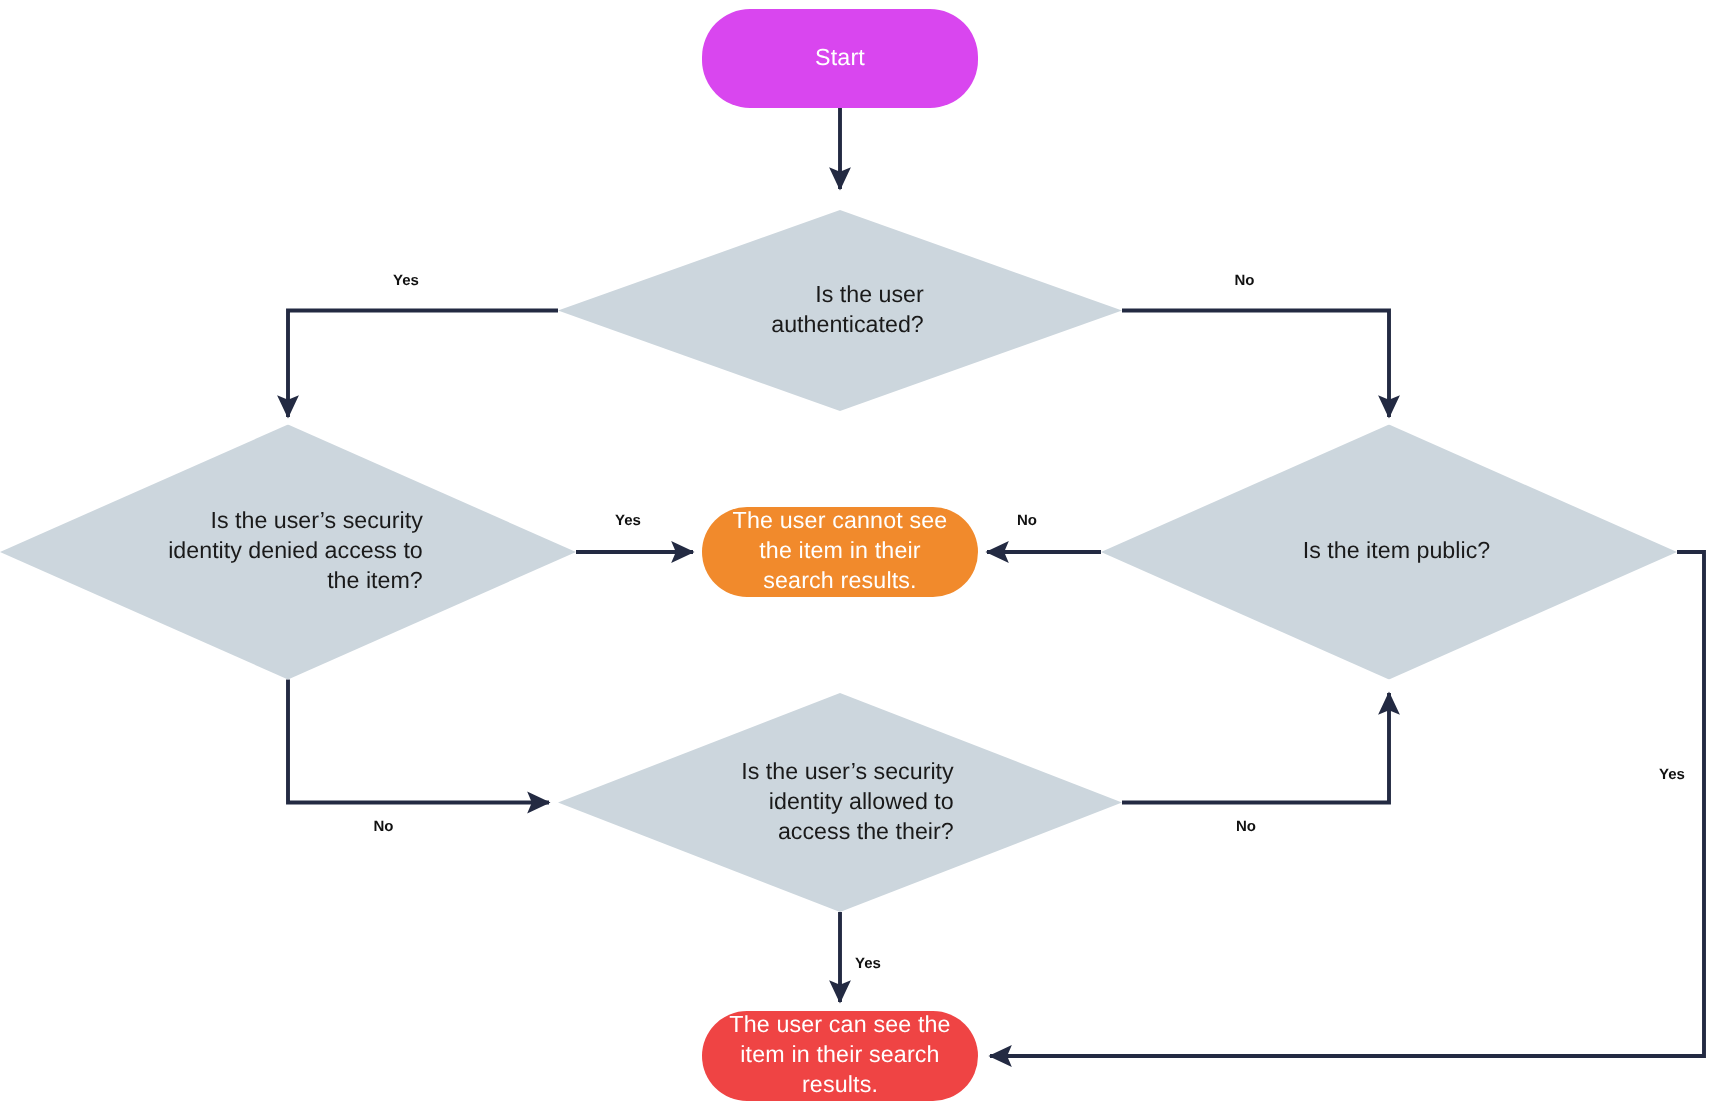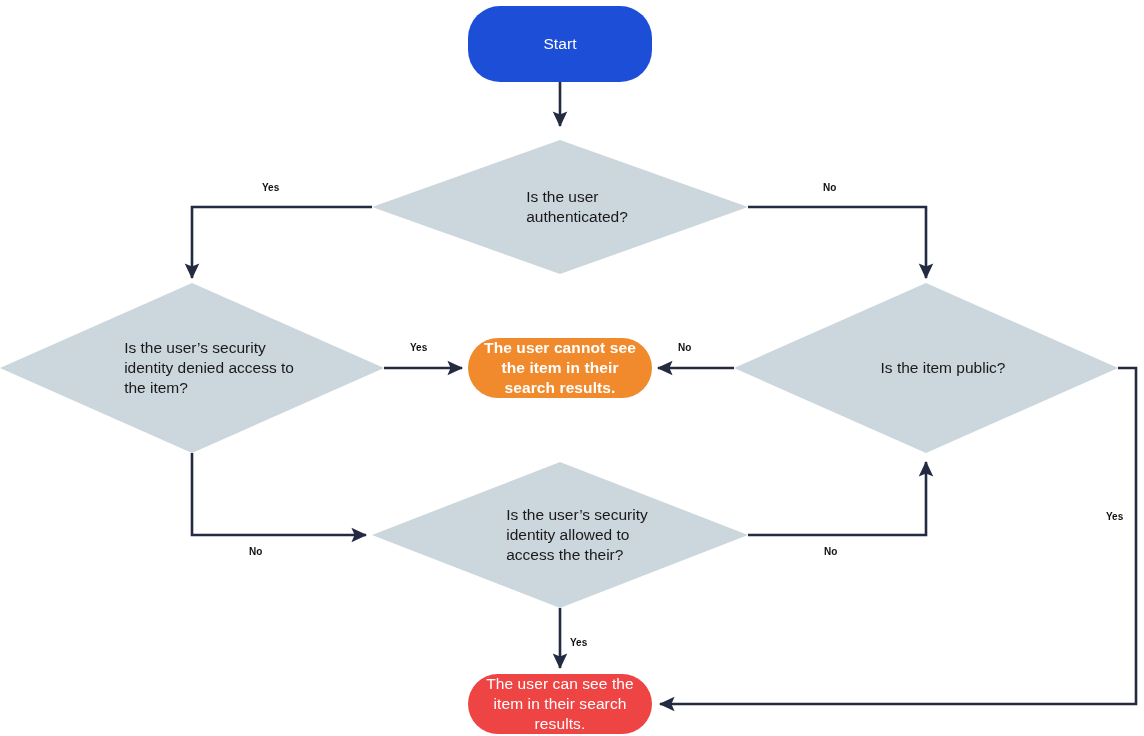--- a/index.html
+++ b/index.html
@@ -46,28 +46,28 @@
   }
   .diamond-shape {
     position: absolute;
     left: 0;
     top: 0;
     width: 100%;
     height: 100%;
   }
   .diamond-label {
     position: absolute;
-    left: 17px;
+    left: 5px;
     top: 0;
     width: 100%;
     height: 100%;
     display: flex;
     align-items: center;
     justify-content: center;
-    text-align: left;
+    text-align: right;
     color: #1a1a1a;
     font-size: 15.5px;
     line-height: 1.28;
     padding: 0 16%;
     box-sizing: border-box;
   }
   .edge-label {
     position: absolute;
     font-size: 10px;
     font-weight: bold;
@@ -99,21 +99,21 @@
 
     <path d="M192,453 L192,535 L366,535" fill="none" stroke="#232a42" stroke-width="2.6" marker-end="url(#arrow)"></path>
 
     <path d="M748,535 L926,535 L926,462" fill="none" stroke="#232a42" stroke-width="2.6" marker-end="url(#arrow)"></path>
 
     <path d="M560,608 L560,668" fill="none" stroke="#232a42" stroke-width="2.6" marker-end="url(#arrow)"></path>
 
     <path d="M1118,368 L1136,368 L1136,704 L660,704" fill="none" stroke="#232a42" stroke-width="2.6" marker-end="url(#arrow)"></path>
   </svg>
 
-  <div class="node terminal" style="left:468px; top:6px; width:184px; height:76px; background:#1d4ed8;">
+  <div class="node terminal" style="left:468px; top:6px; width:184px; height:66px; background:#d946ef;">
     <span>Start</span>
   </div>
 
   <div class="diamond-wrap" style="left:372px; top:140px; width:376px; height:134px;">
     <svg class="diamond-shape" viewBox="0 0 376 134" preserveAspectRatio="none">
       <polygon points="188,0 376,67 188,134 0,67" fill="#ccd6dd"></polygon>
     </svg>
     <div class="diamond-label">
       <span>
         <span>Is the user</span><br>
@@ -150,21 +150,21 @@
     </svg>
     <div class="diamond-label">
       <span>
         <span>Is the user’s security</span><br>
         <span>identity allowed to</span><br>
         <span>access the their?</span>
       </span>
     </div>
   </div>
 
-  <div class="node terminal" style="left:468px; top:338px; width:184px; height:60px; background:#f18a2c;font-weight:bold;">
+  <div class="node terminal" style="left:468px; top:338px; width:184px; height:60px; background:#f18a2c;">
     <span>
       <span>The user cannot see</span><br>
       <span>the item in their</span><br>
       <span>search results.</span>
     </span>
   </div>
 
   <div class="node terminal" style="left:468px; top:674px; width:184px; height:60px; background:#ef4444;">
     <span>
       <span>The user can see the</span><br>

